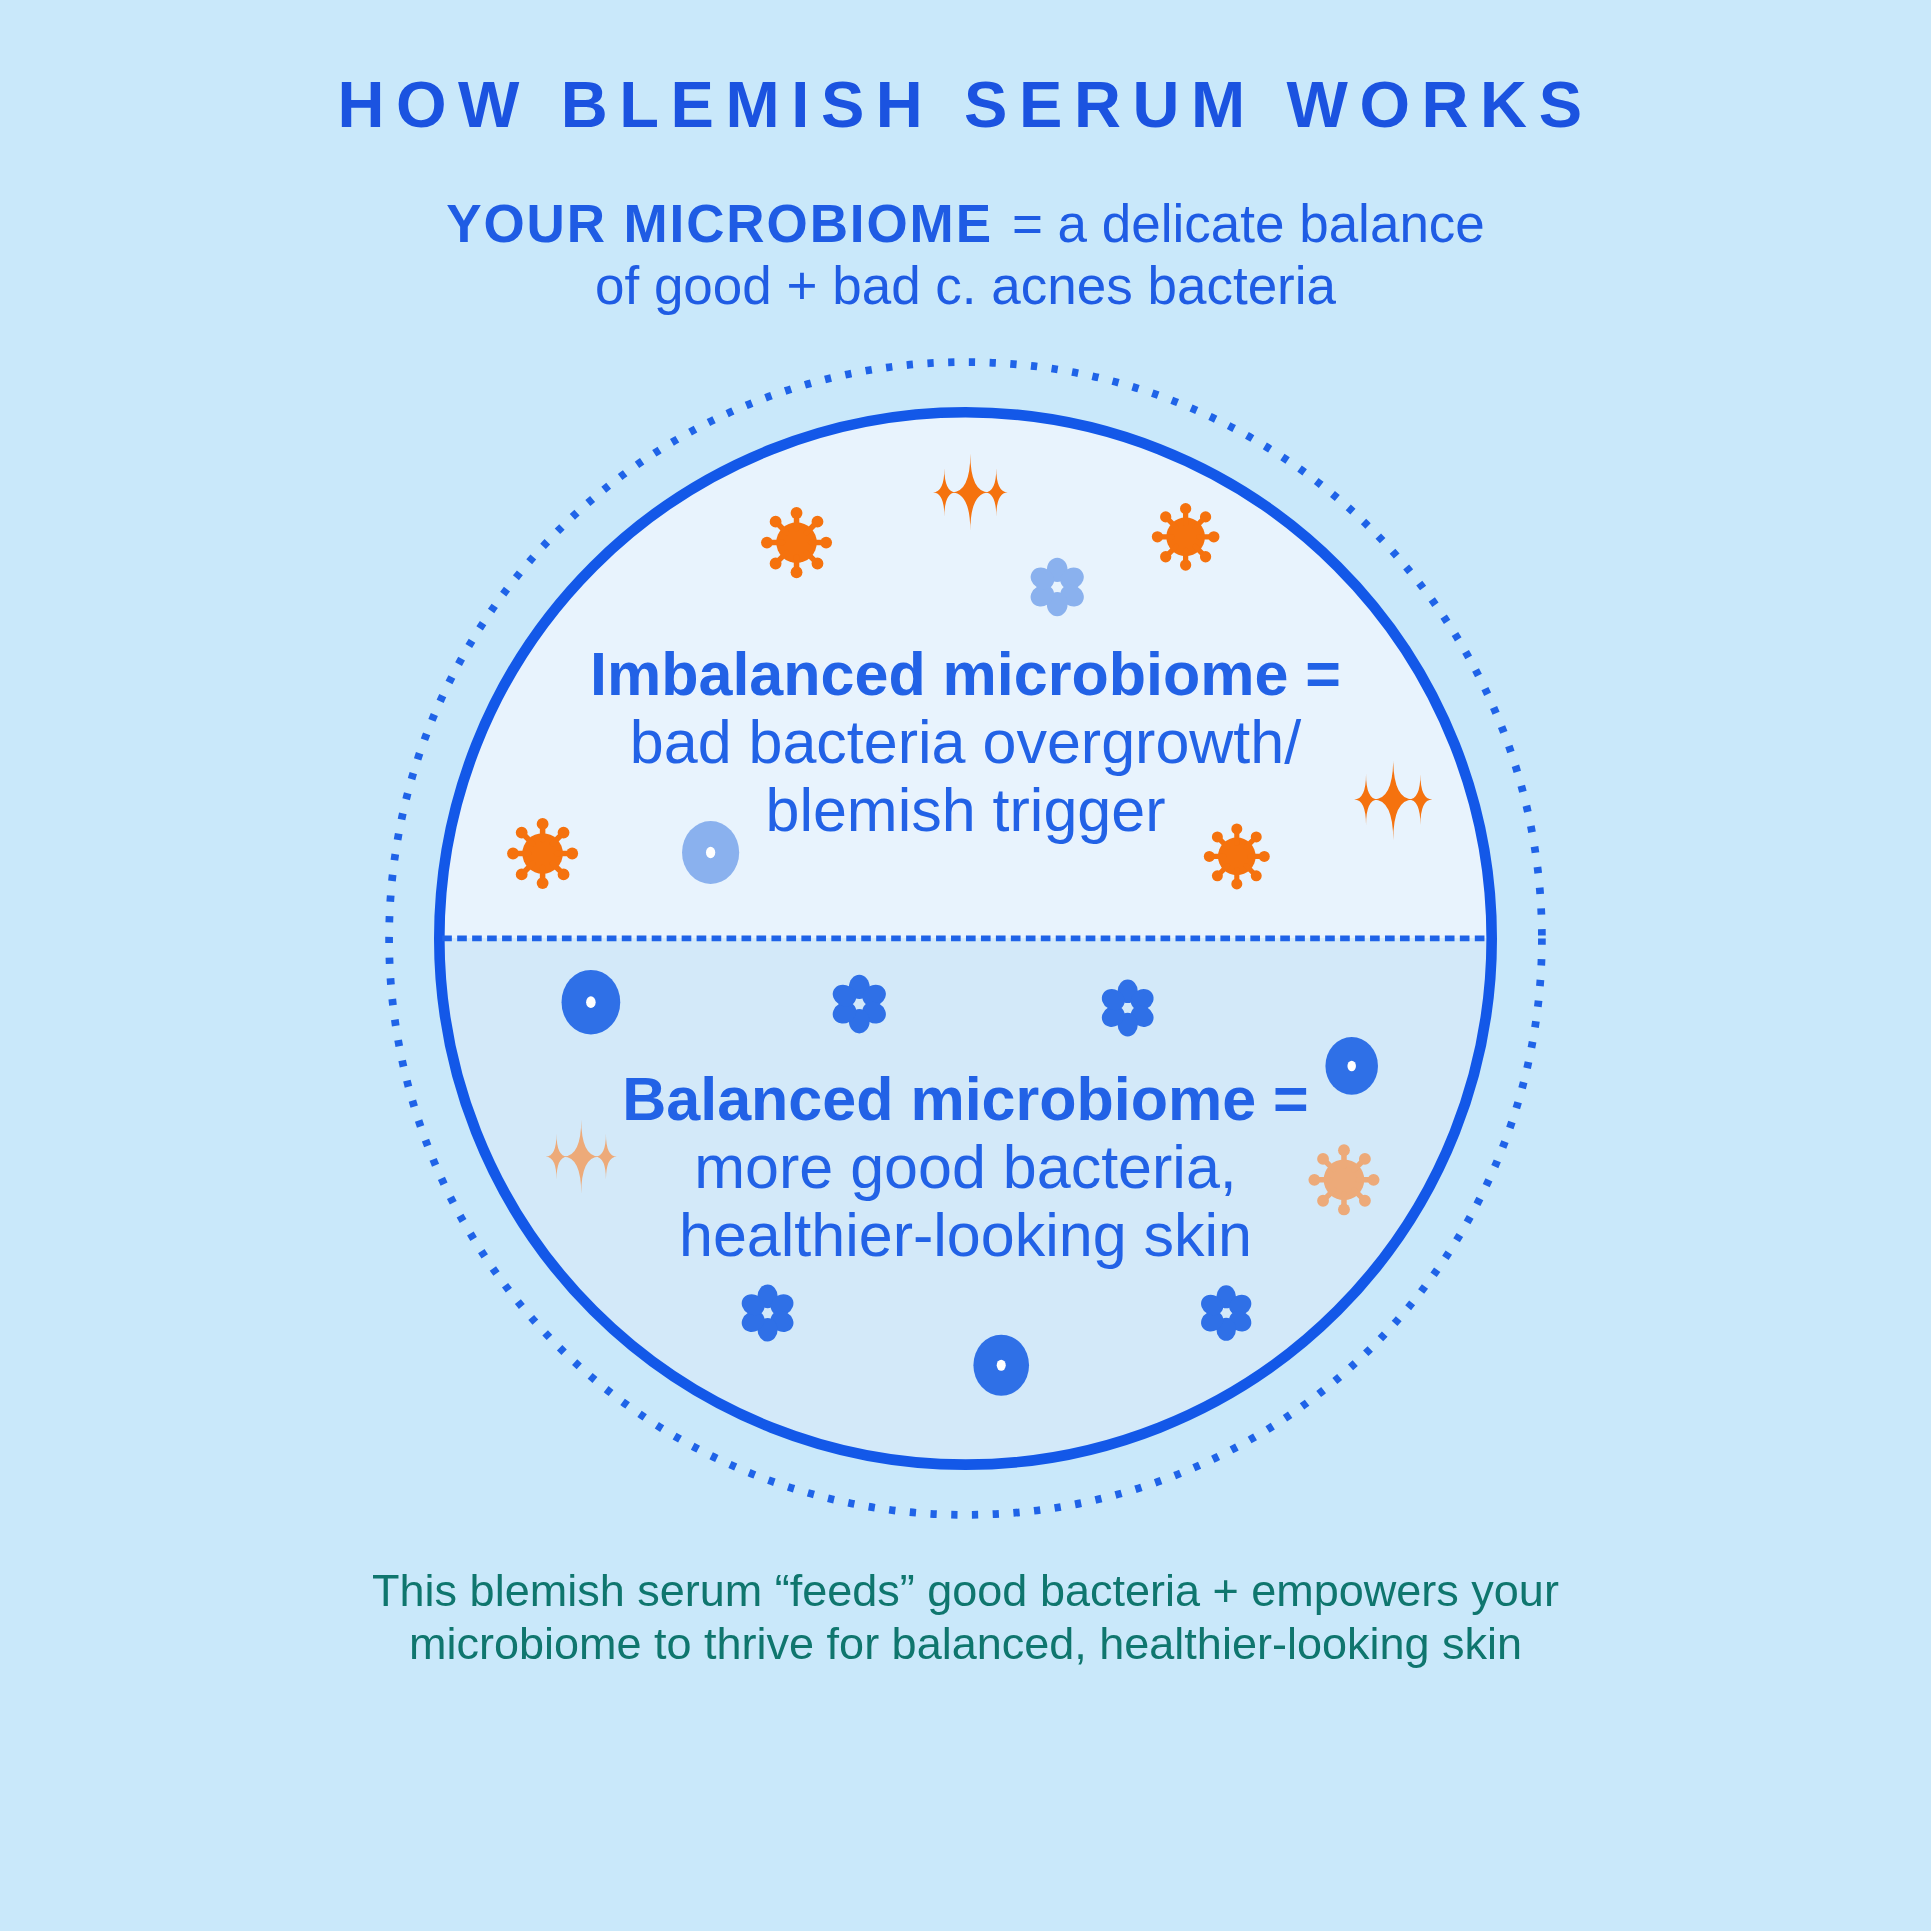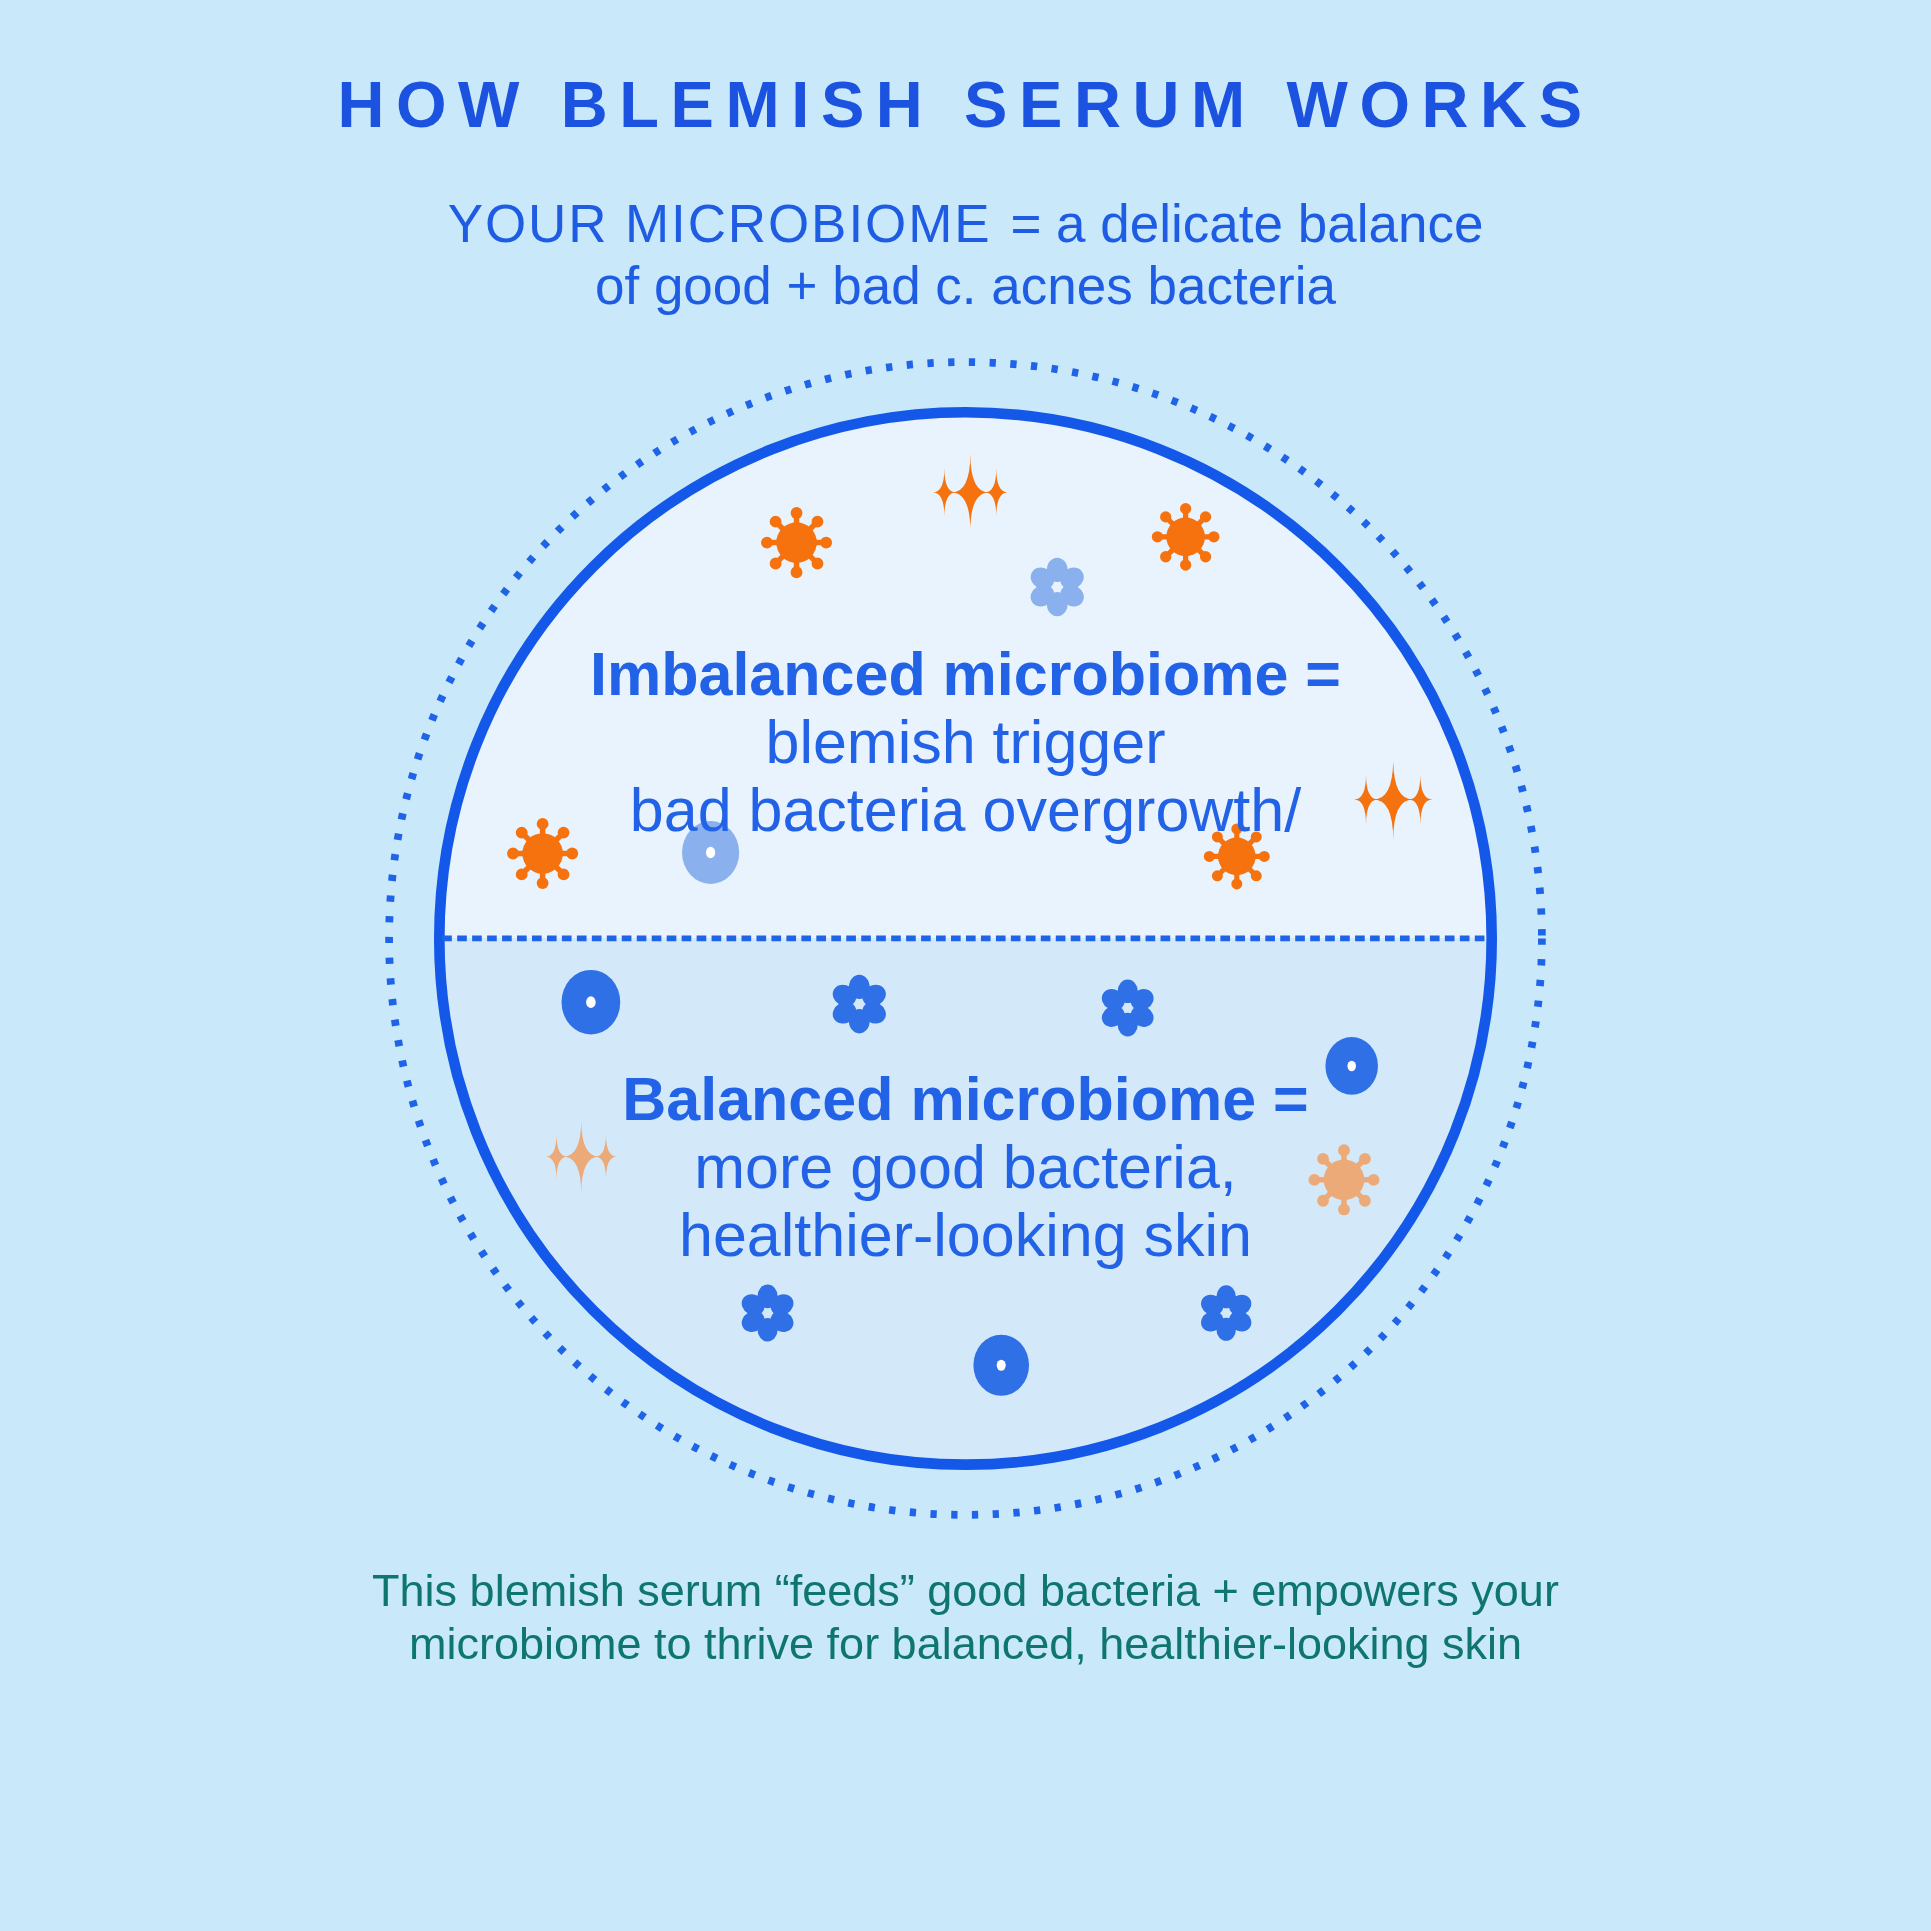--- a/index.html
+++ b/index.html
@@ -20,21 +20,21 @@
     letter-spacing: 11.6px;
     color: #1b53e0;
   }
   .subtitle {
     top: 193px;
     font-size: 53px;
     line-height: 62px;
     font-weight: 500;
     color: #1f5ce4;
   }
-  .subtitle .hl { font-weight: 400; letter-spacing: 1.9px; }
+  .subtitle .hl { font-weight: 700; letter-spacing: 1.9px; }
   .subtitle .rest { margin-left: 19px; }
   .diagram-svg { position: absolute; left: 0; top: 0; }
   .circle-text {
     font-size: 61px;
     line-height: 68px;
     font-weight: 500;
     color: #2262e6;
   }
   .circle-text .hl { font-weight: 800; }
   .imbalanced-text { top: 640px; }
@@ -146,22 +146,22 @@
 
   <div class="abs title">HOW BLEMISH SERUM WORKS</div>
 
   <div class="abs subtitle">
     <div><span class="hl">YOUR MICROBIOME</span><span class="rest">= a delicate balance</span></div>
     <div>of good + bad c. acnes bacteria</div>
   </div>
 
   <div class="abs circle-text imbalanced-text">
     <div class="hl">Imbalanced microbiome =</div>
+    <div>bad bacteria overgrowth/</div>
     <div>blemish trigger</div>
-    <div>bad bacteria overgrowth/</div>
   </div>
 
   <div class="abs circle-text balanced-text">
     <div class="hl">Balanced microbiome =</div>
     <div>more good bacteria,</div>
     <div>healthier-looking skin</div>
   </div>
 
   <div class="abs caption">
     <div>This blemish serum “feeds” good bacteria + empowers your</div>

